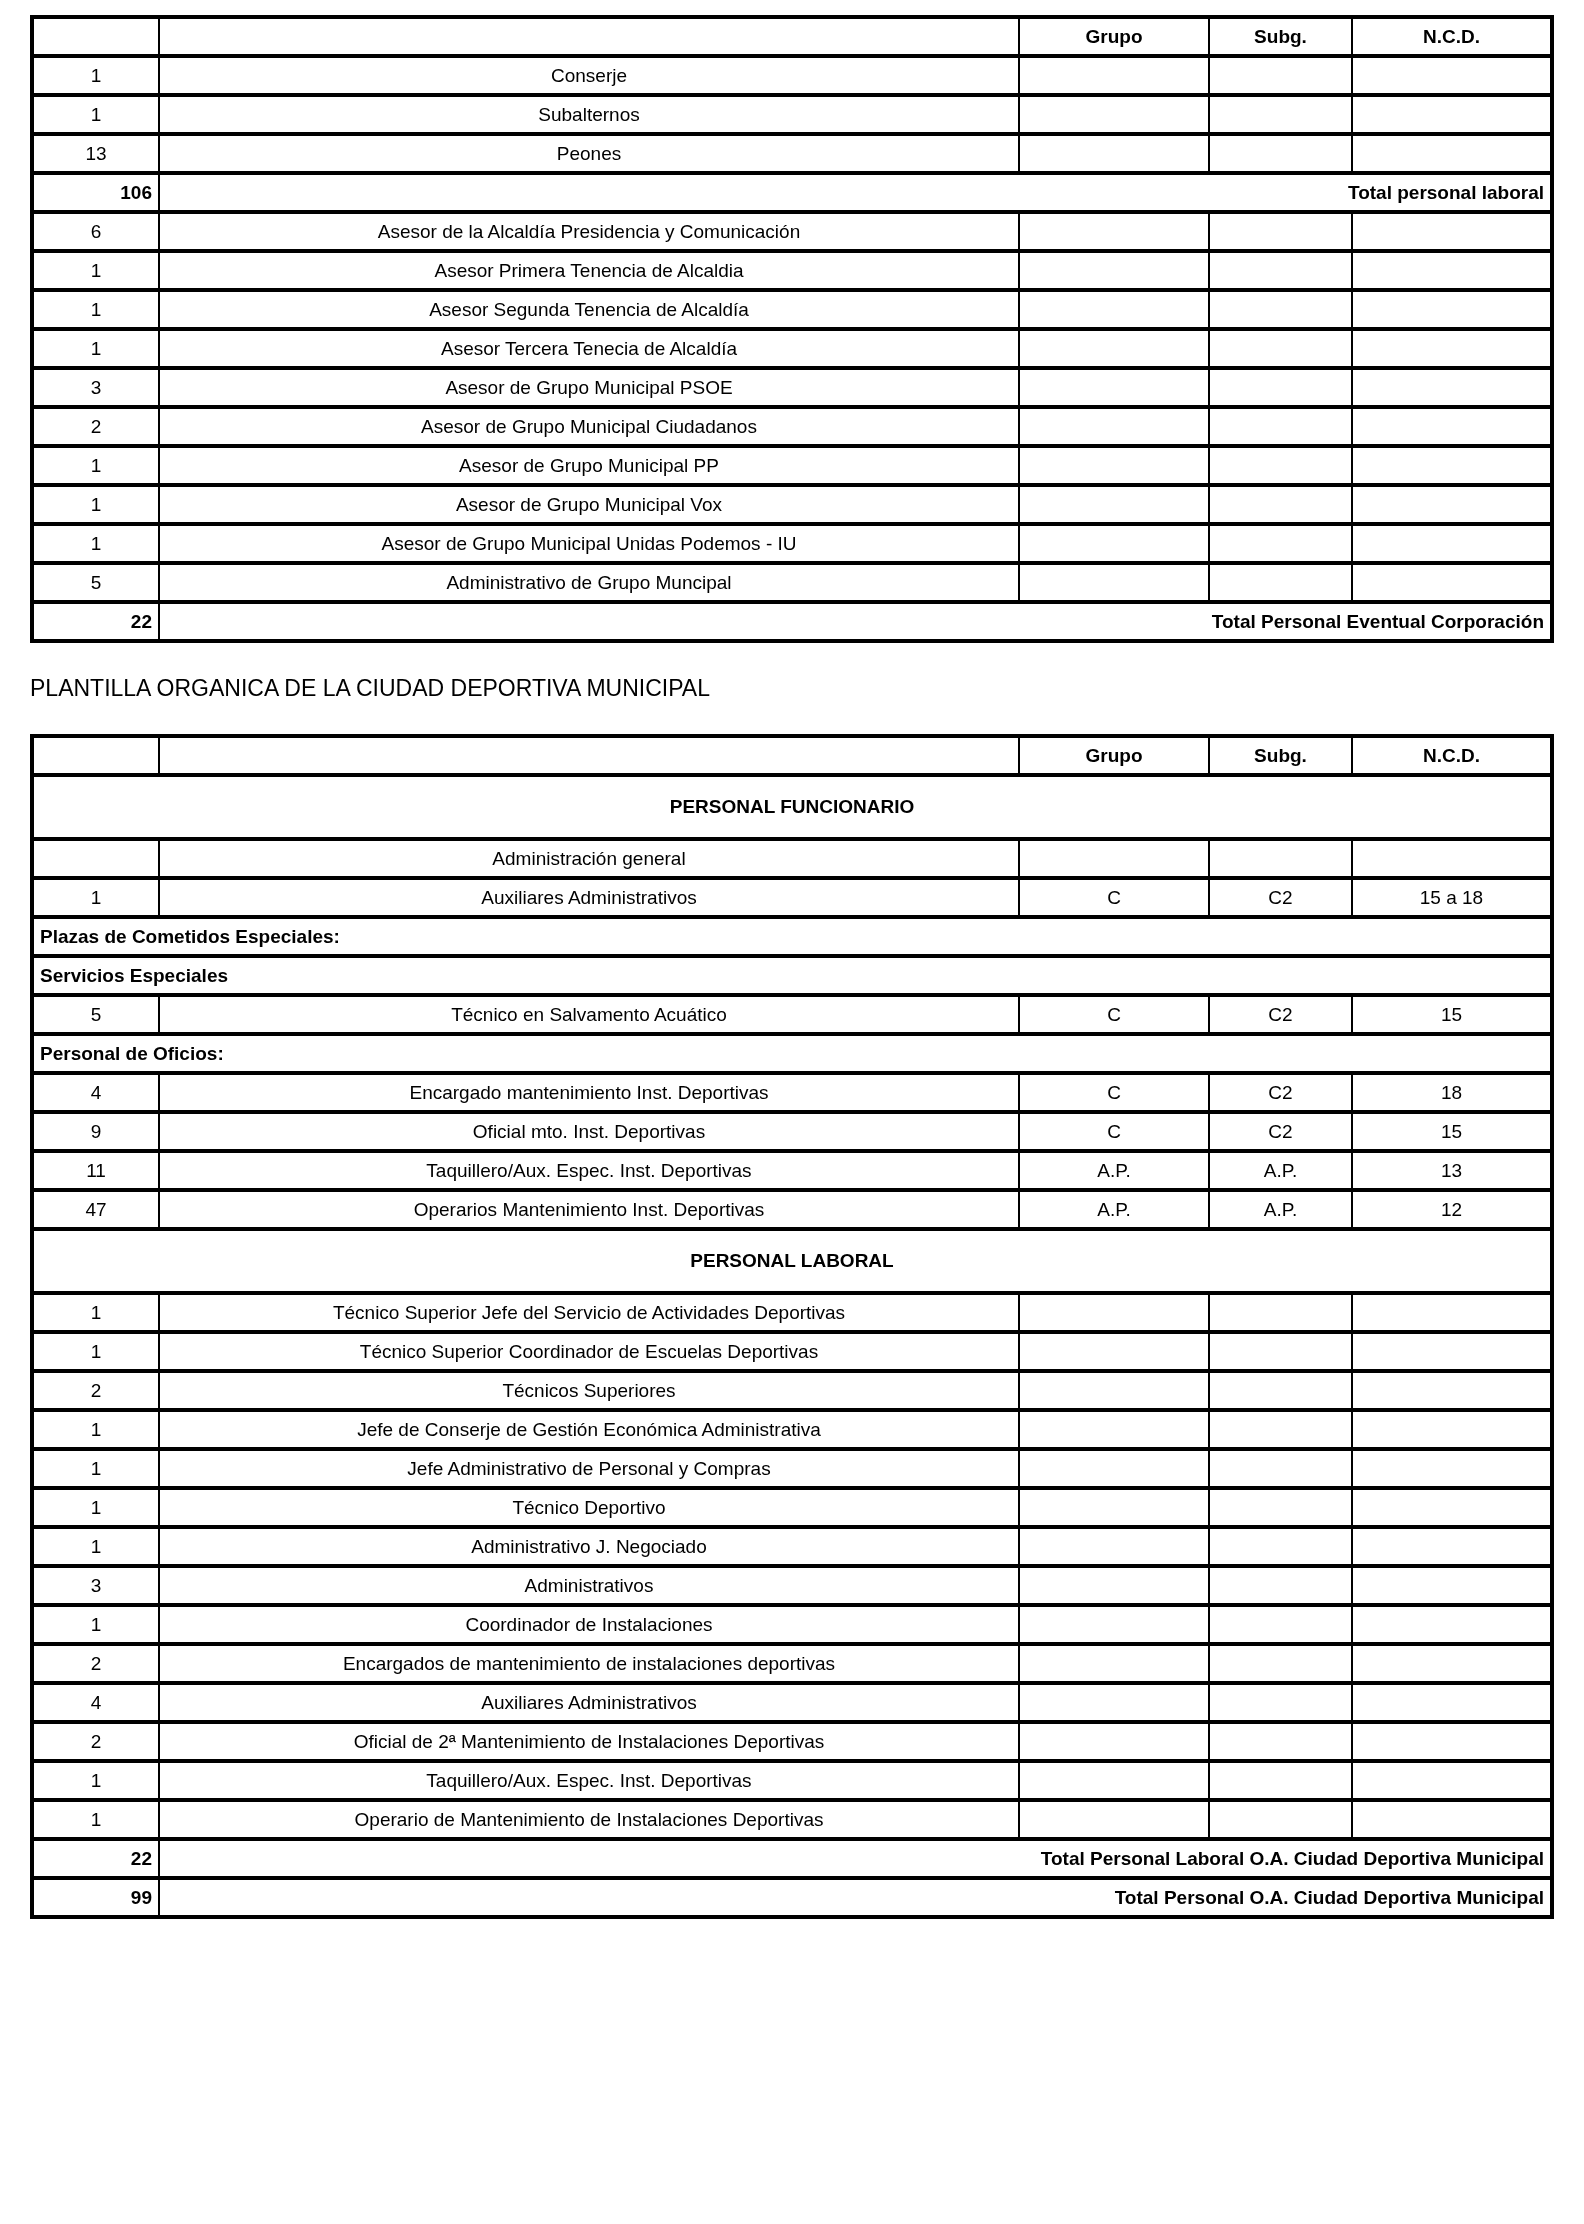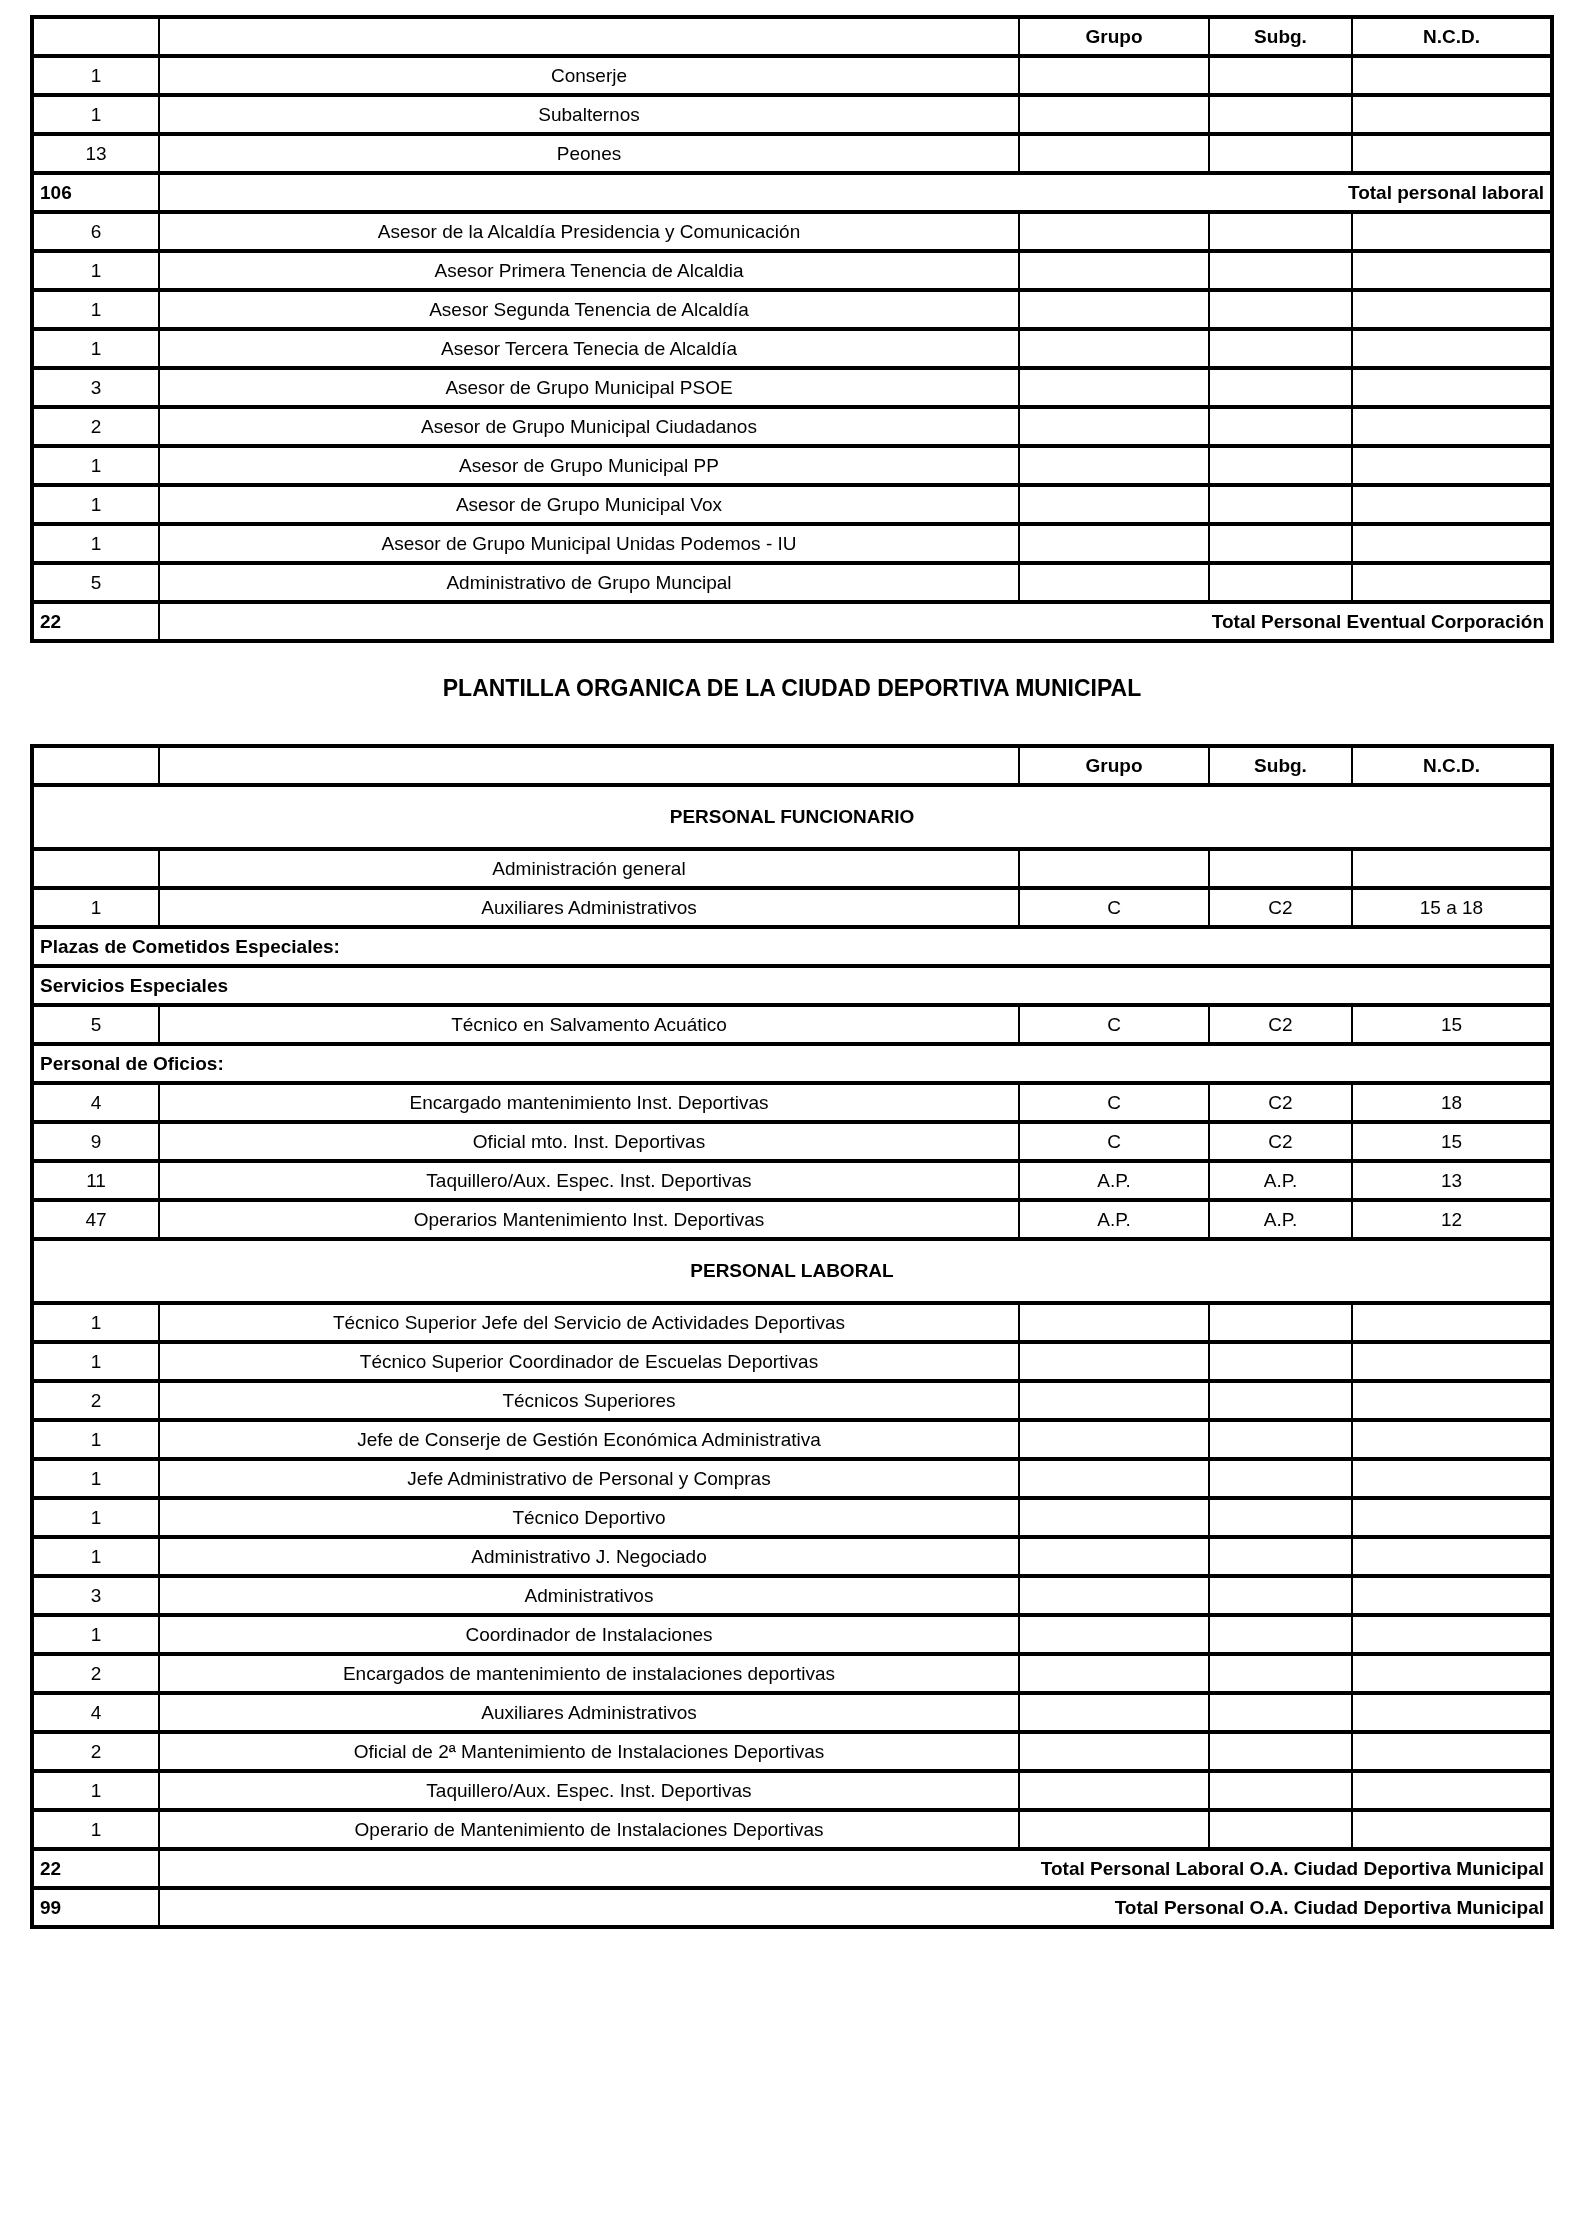--- a/index.html
+++ b/index.html
@@ -38,37 +38,36 @@
   tr.row-standard { height: 39px; }
   tr.row-section  { height: 64px; }
   th.col-head {
     font-weight: bold;
     text-align: center;
     font-size: 20px;
   }
   td.cell-count { text-align: center; }
   td.cell-desc  { text-align: center; }
   td.cell-val   { text-align: center; }
-  td.cell-total-count { text-align: left; font-weight: bold; }
+  td.cell-total-count { text-align: right; font-weight: bold; }
   td.cell-total-label { text-align: right;  font-weight: bold; margin-left: 44px; }
   td.cell-section {
     text-align: center;
     font-weight: bold;
     font-size: 21px;
   }
   td.cell-subsection {
     text-align: left;
     font-weight: bold;
     font-size: 19px;
   }
   .doc-title {
-    text-align: center;
-    font-weight: bold;
+    font-weight: normal;
     font-size: 23px;
-    margin: 32px 0 42px 0;
+    margin: 32px 0 32px 0;
   }
 </style>
 </head>
 <body>
 
 <div class="page">
 
   <table class="doc-table">
     <colgroup>
       <col style="width:127px">

